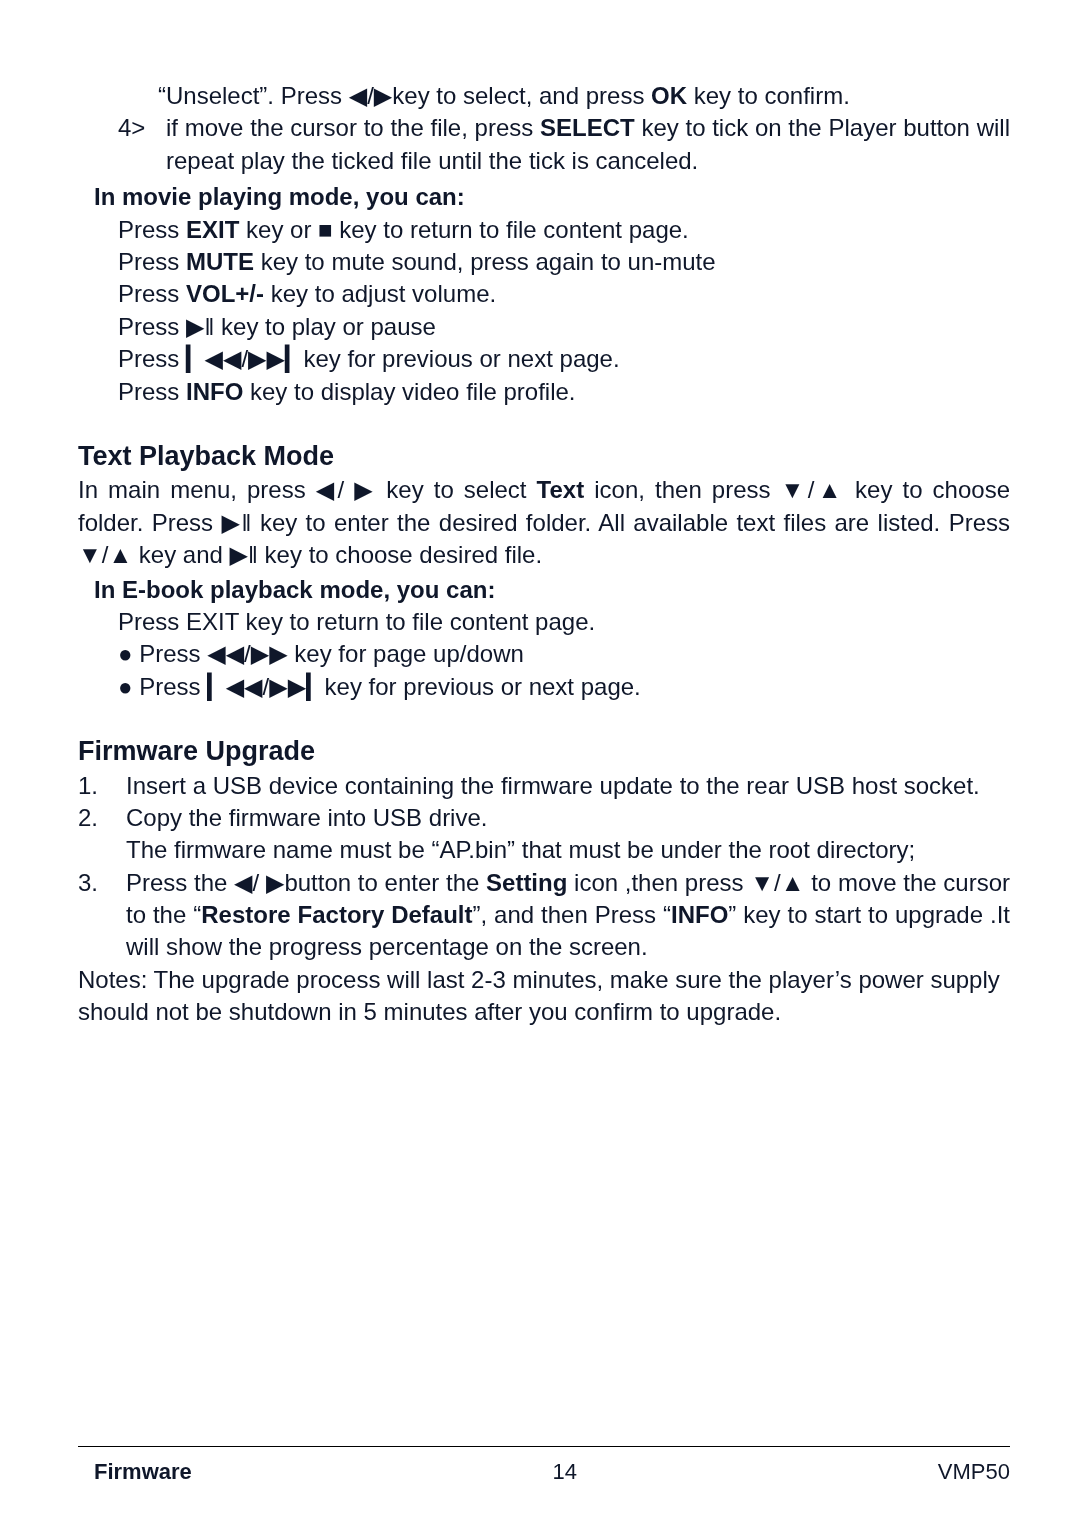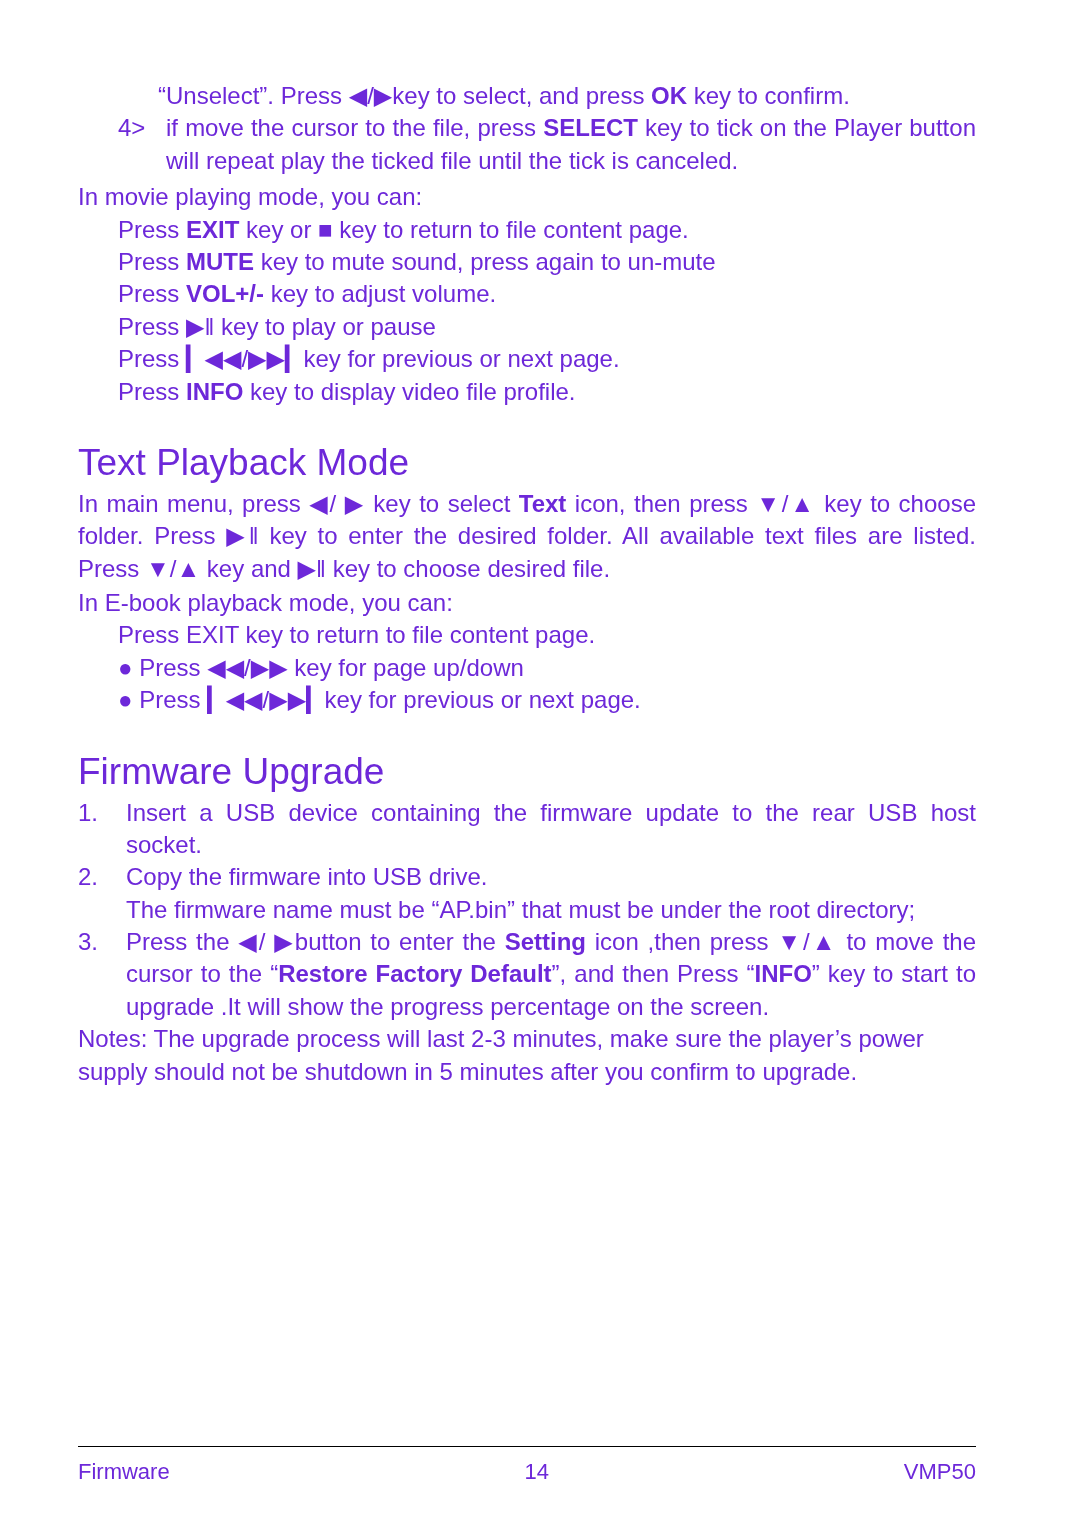--- a/index.html
+++ b/index.html
@@ -4,43 +4,43 @@
 <style>
   html, body {
     margin: 0;
     padding: 0;
     background: #fff;
     width: 1080px;
   }
   .page {
     width: 1080px;
     height: 1527px;
-    padding: 80px 104px 40px 78px;
+    padding: 80px 70px 40px 78px;
     box-sizing: border-box;
     font-family: Arial, Helvetica, sans-serif;
     font-size: 24px;
-    color: #6d28d9;
+    color: #0f172a;
     line-height: 1.35;
     display: flex;
     flex-direction: column;
   }
   .content {
     flex: 1;
   }
   .indent0 { margin-left: 0; }
   .indent1 { margin-left: 40px; }
   .indent2 { margin-left: 80px; }
   .num-row { display: flex; }
   .num-row .num { width: 48px; flex-shrink: 0; }
   .num-row .body { flex: 1; text-align: justify; }
   .justify { text-align: justify; }
-  .bold { font-weight: normal; }
+  .bold { font-weight: bold; margin-left: 16px; }
   .section-title {
-    font-size: 37px;
-    font-weight: normal;
+    font-size: 27px;
+    font-weight: bold;
     margin-top: 30px;
   }
   .footer {
     border-top: 1px solid #000;
     display: flex;
     justify-content: space-between;
     padding-top: 10px;
     font-size: 22px;
   }
   .syms { font-family: Arial, sans-serif; }

